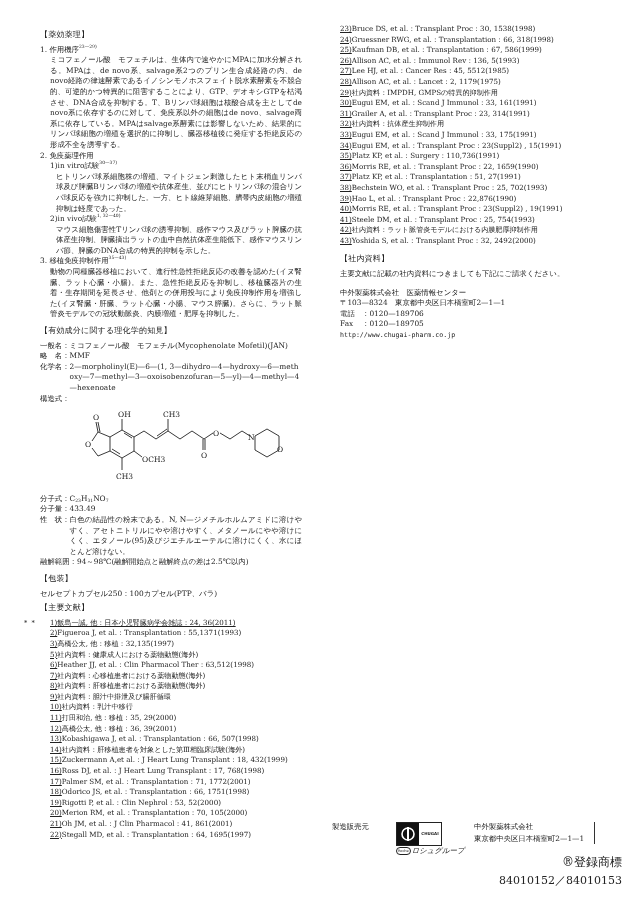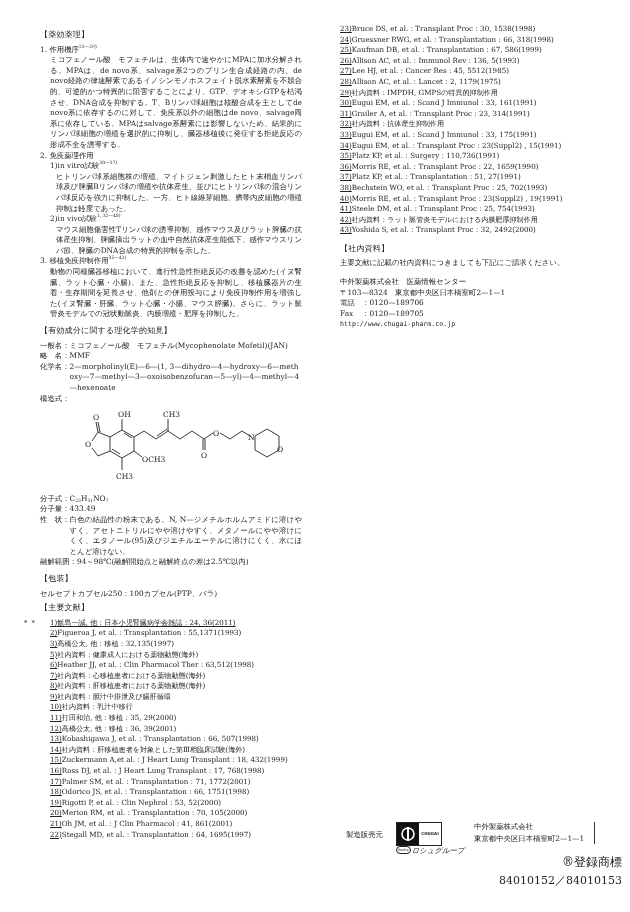--- a/index.html
+++ b/index.html
@@ -183,47 +183,48 @@
     <div class="ref"><span class="num">29)</span><span>社内資料：IMPDH, GMPSの特異的抑制作用</span></div>
     <div class="ref"><span class="num">30)</span><span>Eugui EM, et al.：Scand J Immunol：33, 161(1991)</span></div>
     <div class="ref"><span class="num">31)</span><span>Grailer A, et al.：Transplant Proc：23, 314(1991)</span></div>
     <div class="ref"><span class="num">32)</span><span>社内資料：抗体産生抑制作用</span></div>
     <div class="ref"><span class="num">33)</span><span>Eugui EM, et al.：Scand J Immunol：33, 175(1991)</span></div>
     <div class="ref"><span class="num">34)</span><span>Eugui EM, et al.：Transplant Proc：23(Suppl2) , 15(1991)</span></div>
     <div class="ref"><span class="num">35)</span><span>Platz KP, et al.：Surgery：110,736(1991)</span></div>
     <div class="ref"><span class="num">36)</span><span>Morris RE, et al.：Transplant Proc：22, 1659(1990)</span></div>
     <div class="ref"><span class="num">37)</span><span>Platz KP, et al.：Transplantation：51, 27(1991)</span></div>
     <div class="ref"><span class="num">38)</span><span>Bechstein WO, et al.：Transplant Proc：25, 702(1993)</span></div>
+    <div class="ref"><span class="num">39)</span><span>Hao L, et al.：Transplant Proc：22,876(1990)</span></div>
     <div class="ref"><span class="num">40)</span><span>Morris RE, et al.：Transplant Proc：23(Suppl2) , 19(1991)</span></div>
     <div class="ref"><span class="num">41)</span><span>Steele DM, et al.：Transplant Proc：25, 754(1993)</span></div>
     <div class="ref"><span class="num">42)</span><span>社内資料：ラット脈管炎モデルにおける内膜肥厚抑制作用</span></div>
     <div class="ref"><span class="num">43)</span><span>Yoshida S, et al.：Transplant Proc：32, 2492(2000)</span></div>
   </div>
 
   <div class="sec-title" style="margin-top:8px;">【社内資料】</div>
   <div class="p" style="margin-bottom:8px;">主要文献に記載の社内資料につきましても下記にご請求ください。</div>
   <div class="p">中外製薬株式会社　医薬情報センター</div>
   <div class="p">〒103—8324　東京都中央区日本橋室町2—1—1</div>
   <div class="p"><span style="display:inline-block;width:22px;">電話</span><span>：0120—189706</span></div>
   <div class="p"><span style="display:inline-block;width:22px;">Fax</span><span>：0120—189705</span></div>
   <div class="p" style="font-family:'DejaVu Sans Mono', monospace; font-size:6.6px;">http://www.chugai-pharm.co.jp</div>
 </div>
 
 <div class="footer">
-  <div style="position:absolute; left:14px; top:6px;margin-top:8px;">製造販売元</div>
+  <div style="position:absolute; left:0; top:6px;">製造販売元</div>
   <div class="logo-box">
     <div class="logo-dark">
       <svg width="16" height="16" viewBox="0 0 16 16">
           <circle cx="8" cy="8" r="6" fill="none" stroke="#fff" stroke-width="1.6"></circle>
           <rect x="7" y="1" width="2" height="14" fill="#fff"></rect>
         </svg>
     </div>
     <div class="logo-light">CHUGAI</div>
   </div>
-  <div style="position:absolute; left:64px; top:30px; display:flex; align-items:flex-start;">
+  <div style="position:absolute; left:64px; top:30px; display:flex; align-items:center;">
     <span style="display:inline-block; border:1px solid #222; border-radius:5px; font-family:'DejaVu Sans',sans-serif; font-size:3.5px; padding:0 1px; line-height:6px; margin-right:1px;">Roche</span>
     <span style="font-style:italic;">ロシュグループ</span>
   </div>
   <div style="position:absolute; left:142px; top:6px;">中外製薬株式会社</div>
   <div style="position:absolute; left:142px; top:18px;">東京都中央区日本橋室町2—1—1</div>
   <div class="divider-v"></div>
   <div style="position:absolute; right:0; top:41px; font-size:12px;">®登録商標</div>
   <div style="position:absolute; right:0; top:60px; font-size:11px;">84010152／84010153</div>
 </div>
 

